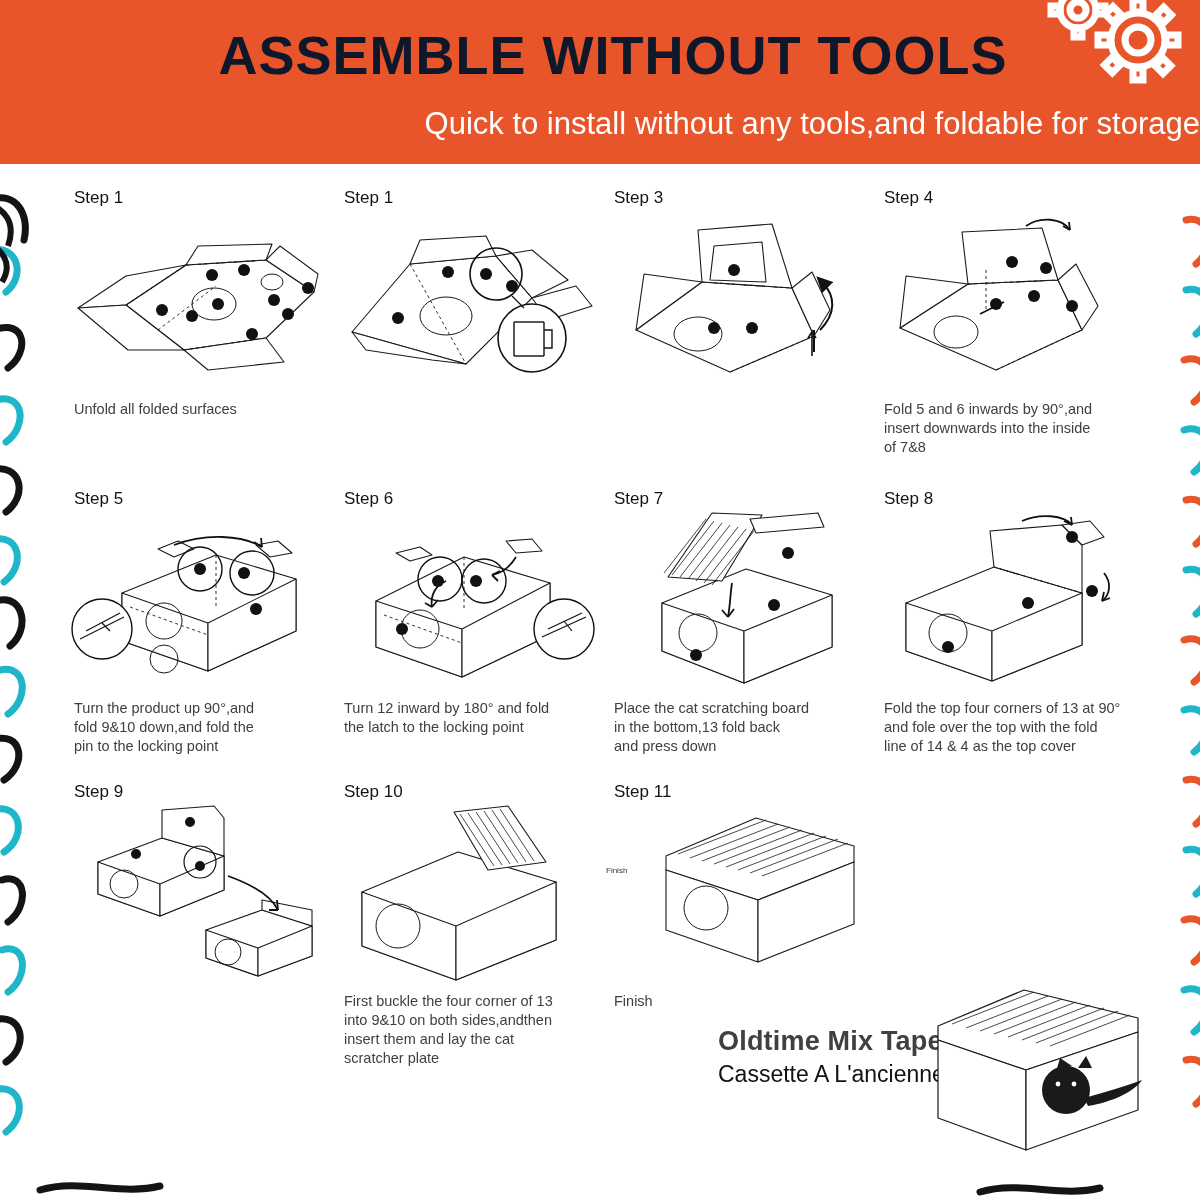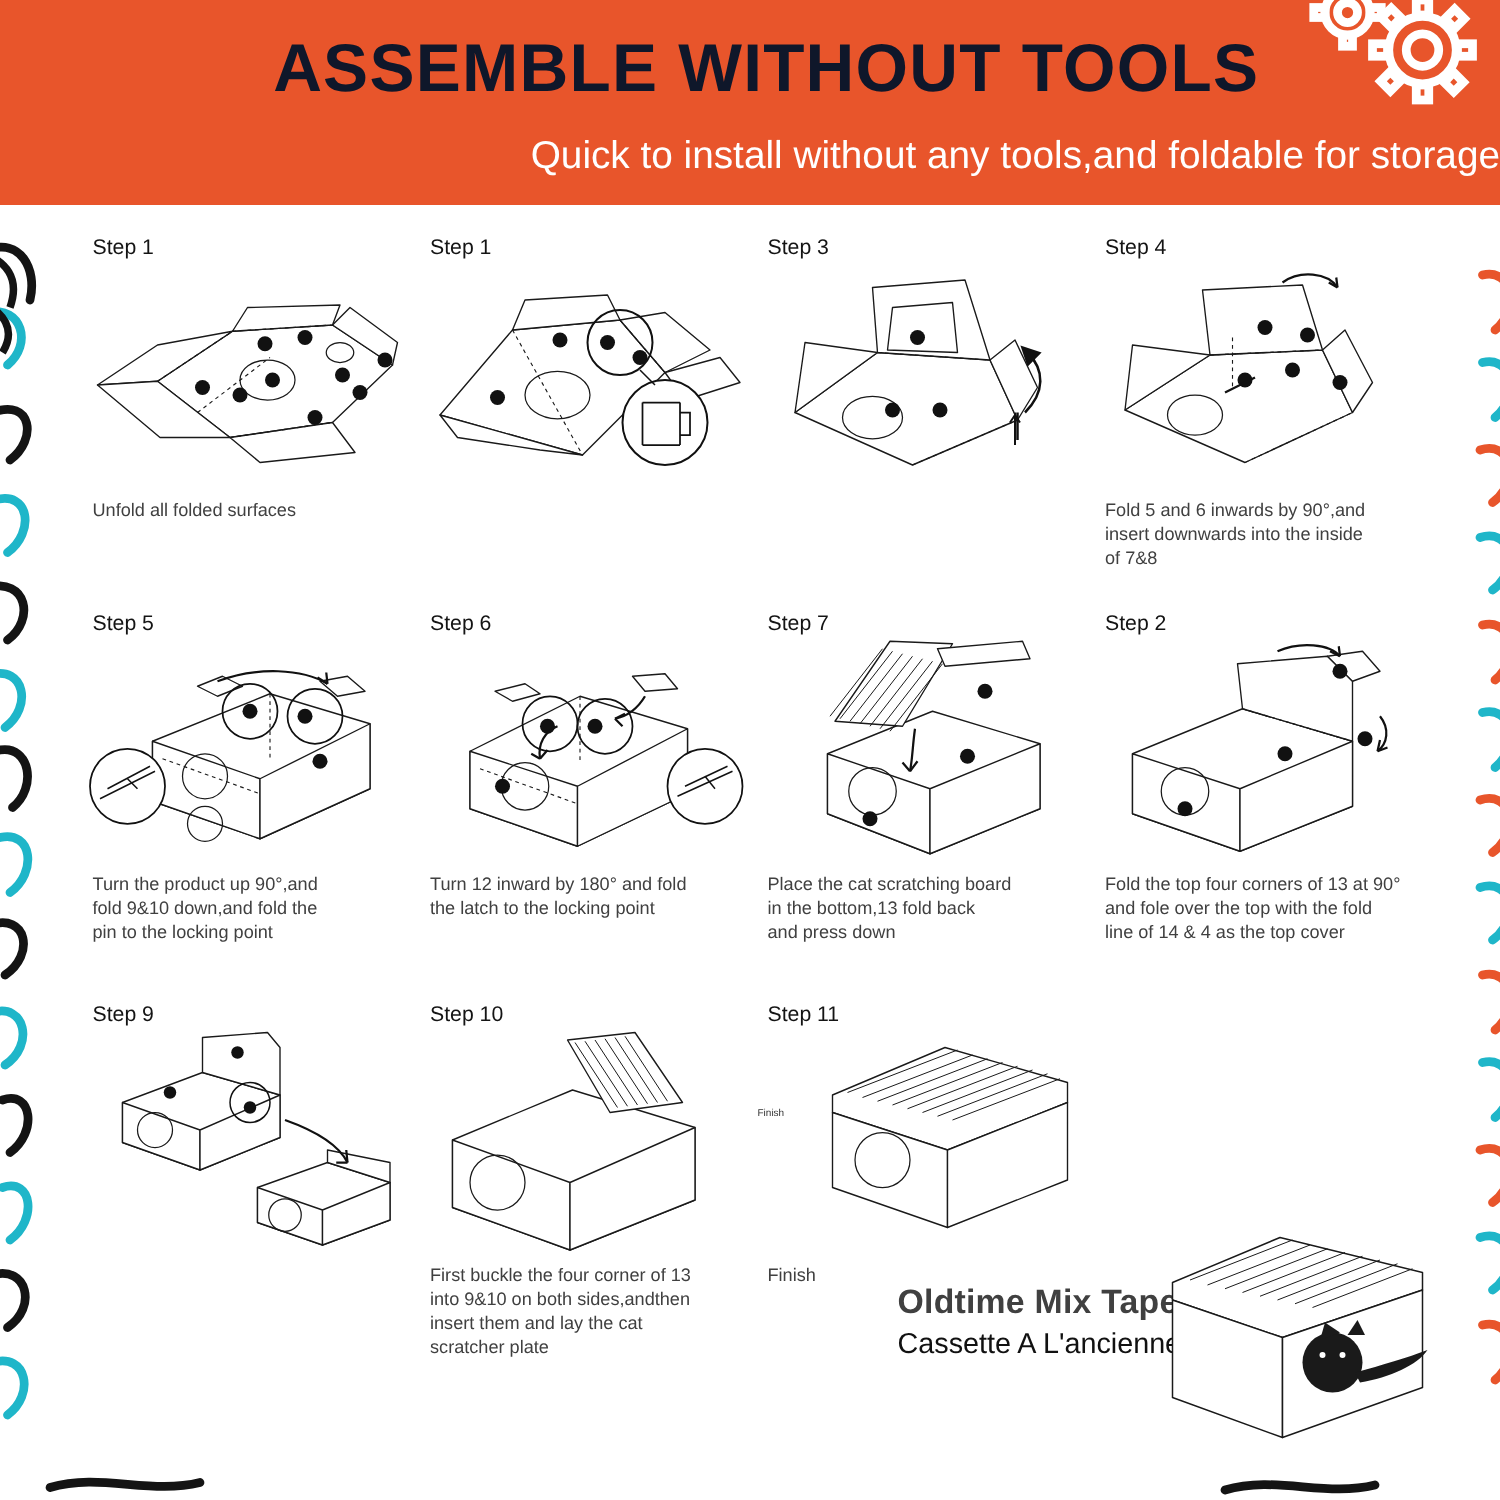--- a/index.html
+++ b/index.html
@@ -111,21 +111,21 @@
   .step-caption {
     font-size: 14.5px;
     line-height: 19px;
     color: #404040;
     margin-left: 8px;
     white-space: pre-line;
   }
   .row { display: flex; width: 1080px; }
   .row-1 .step-art { height: 190px; }
   .row-2 { margin-top: 16px; }
-  .row-3 { margin-top: 30px; }
+  .row-3 { margin-top: 10px; }
   .brand {
     position: absolute;
     left: 686px;
     top: 856px;
     width: 270px;
   }
   .brand-title {
     font-size: 27px;
     font-weight: bold;
     color: #404040;
@@ -503,21 +503,21 @@
                 <path d="M122 106 l6 -8 M122 106 l-6 -7"></path>
               </g>
             </svg>
           </div>
           <div class="step-caption">Place the cat scratching board
 in the bottom,13 fold back
 and press down</div>
         </div>
 
         <div class="step">
-          <div class="step-label">Step 2</div>
+          <div class="step-label">Step 8</div>
           <div class="step-art">
             <svg viewBox="0 0 260 180" width="260" height="180" xmlns="http://www.w3.org/2000/svg">
               <g fill="#fff" stroke="#1a1a1a" stroke-width="1.1" stroke-linejoin="round">
                 <path d="M30 92 L118 56 L206 82 L206 134 L116 170 L30 140 Z"></path>
                 <path d="M30 92 L116 120 L116 170 L30 140 Z"></path>
                 <path d="M116 120 L206 82 L206 134 L116 170 Z"></path>
                 <path d="M114 20 L186 14 L206 34 L206 82 L118 56 Z"></path>
                 <path d="M186 14 L214 10 L228 26 L206 34 Z"></path>
               </g>
               <g fill="none" stroke="#1a1a1a" stroke-width="0.9" stroke-dasharray="3 3">

